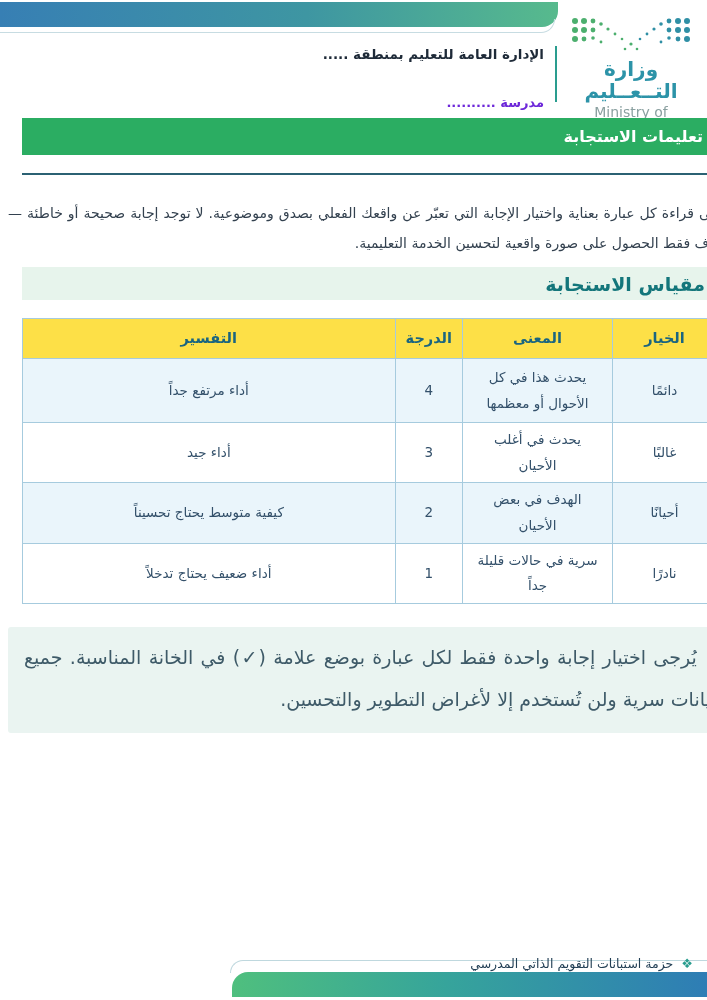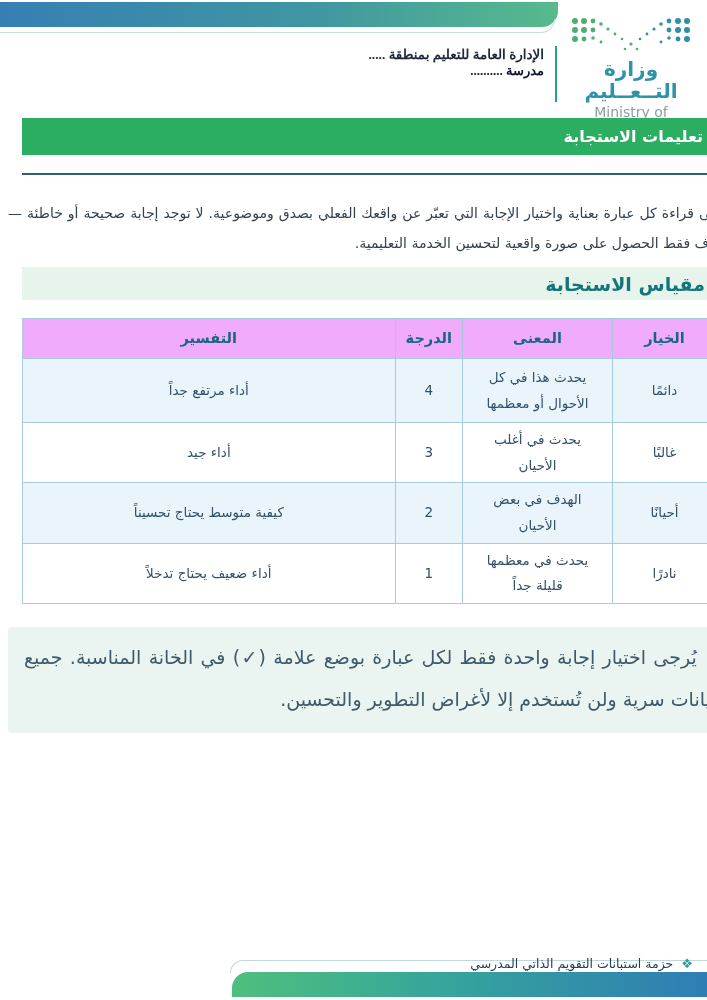--- a/index.html
+++ b/index.html
@@ -26,23 +26,23 @@
   
   .logo { position:absolute; top:16px; right:6px; width:140px; text-align:center; }
   .logo-dots { display:block; margin:0 auto 4px auto; }
   .logo-ar { font-size:20px; font-weight:bold; color:#2C93A8; letter-spacing:0; line-height:1.1; }
   .logo-en { font-size:14px; color:#8AA0A0; margin-top:2px; }
 
   .header-divider {
     position:absolute; top:46px; right:150px; width:2px; height:56px;
     background:#2A9D8F;
   }
-  .header-text { position:absolute; top:46px; right:163px; text-align:right; width:380px;font-family:Liberation Serif, serif; }
+  .header-text { position:absolute; top:46px; right:163px; text-align:right; width:380px; }
   .org-line { font-size:13.5px; font-weight:bold; color:#1E2A38; }
-  .school-line { font-size:13px; font-weight:bold; color:#0f172a; margin-top:0; }
+  .school-line { font-size:13px; font-weight:bold; color:#6d28d9; margin-top:33px; }
 
   
   .content { position:absolute; top:118px; left:22px; width:695px; }
 
   .banner-green {
     background:#2BAD62; color:#ffffff; height:37px;
     display:flex; align-items:center; padding:0 14px;
     font-size:16px; font-weight:bold;
   }
   .rule { margin-top:18px; height:2px; background:#2B6173; }
@@ -65,21 +65,21 @@
 
   table.scale {
     margin-top:18px; width:100%; border-collapse:collapse;
     font-size:13.5px; color:#33506A;
   }
   table.scale th, table.scale td {
     border:1px solid #A6CBDE; text-align:center; vertical-align:middle;
     padding:4px 10px; line-height:1.9;
   }
   table.scale thead tr { height:40px; }
-  table.scale thead th { background:#f0abfc; color:#1A6580; font-size:14.5px; font-weight:bold; }
+  table.scale thead th { background:#fde047; color:#1A6580; font-size:14.5px; font-weight:bold; }
   .col-choice { width:104px; }
   .col-meaning { width:150px; }
   .col-score { width:66px; }
   tr.r0 { height:64px; background:#EAF5FB; }
   tr.r1 { height:44px; background:#ffffff; }
   tr.r2 { height:44px; background:#EAF5FB; }
   tr.r3 { height:58px; background:#ffffff; }
 
   .note {
     margin:23px -14px 0 -14px; background:#EAF4F1;
@@ -201,21 +201,21 @@
           <td>أداء جيد</td>
         </tr>
         <tr class="r2">
           <td>أحيانًا</td>
           <td>الهدف في بعض الأحيان</td>
           <td>2</td>
           <td>كيفية متوسط يحتاج تحسيناً</td>
         </tr>
         <tr class="r3">
           <td>نادرًا</td>
-          <td>يحدث في معظمها قليلة جداً</td>
+          <td>سرية في حالات قليلة جداً</td>
           <td>1</td>
           <td>أداء ضعيف يحتاج تدخلاً</td>
         </tr>
       </tbody>
     </table>
 
     <div class="note">
       <svg class="pin-icon" width="18" height="18" viewBox="0 0 18 18">
         <g transform="rotate(-40 9 9)" fill="none" stroke="#33586B" stroke-width="1.4" stroke-linejoin="round" stroke-linecap="round">
           <path d="M6.2 2.5 h5.6 l-0.9 4.2 l2.6 2.6 h-9 l2.6 -2.6 z"></path>

